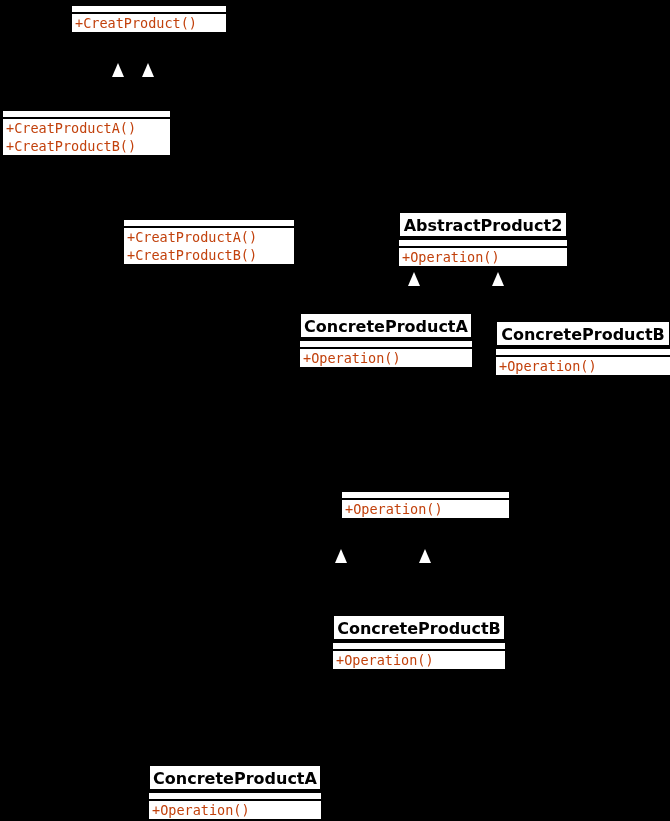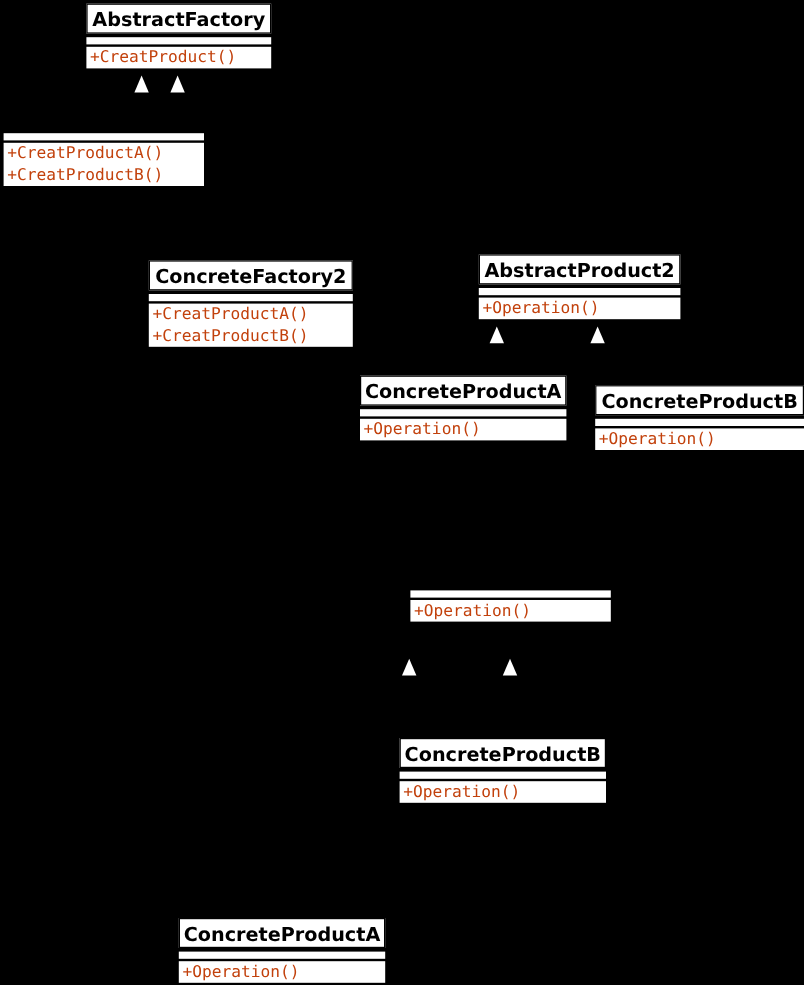--- a/index.html
+++ b/index.html
@@ -73,40 +73,38 @@
   #tri-4 { left: 492px; top: 272px; }
   #tri-5 { left: 335px; top: 549px; }
   #tri-6 { left: 419px; top: 549px; }
 </style>
 </head>
 <body>
 
 <div id="canvas">
 
   <div class="uml-class" id="cls-abstract-factory">
-    <div class="uml-title">AbstractFactory</div>
     <div class="uml-attrs"></div>
     <div class="uml-methods">
       <div class="uml-method">+CreatProduct()</div>
     </div>
   </div>
 
   <div class="tri" id="tri-1"></div>
   <div class="tri" id="tri-2"></div>
 
   <div class="uml-class" id="cls-concrete-factory-1">
     <div class="uml-attrs"></div>
     <div class="uml-methods">
       <div class="uml-method">+CreatProductA()</div>
       <div class="uml-method">+CreatProductB()</div>
     </div>
   </div>
 
   <div class="uml-class" id="cls-concrete-factory-2">
-    <div class="uml-title">ConcreteFactory2</div>
     <div class="uml-attrs"></div>
     <div class="uml-methods">
       <div class="uml-method">+CreatProductA()</div>
       <div class="uml-method">+CreatProductB()</div>
     </div>
   </div>
 
   <div class="uml-class" id="cls-abstract-product-2">
     <div class="uml-title">AbstractProduct2</div>
     <div class="uml-attrs"></div>

